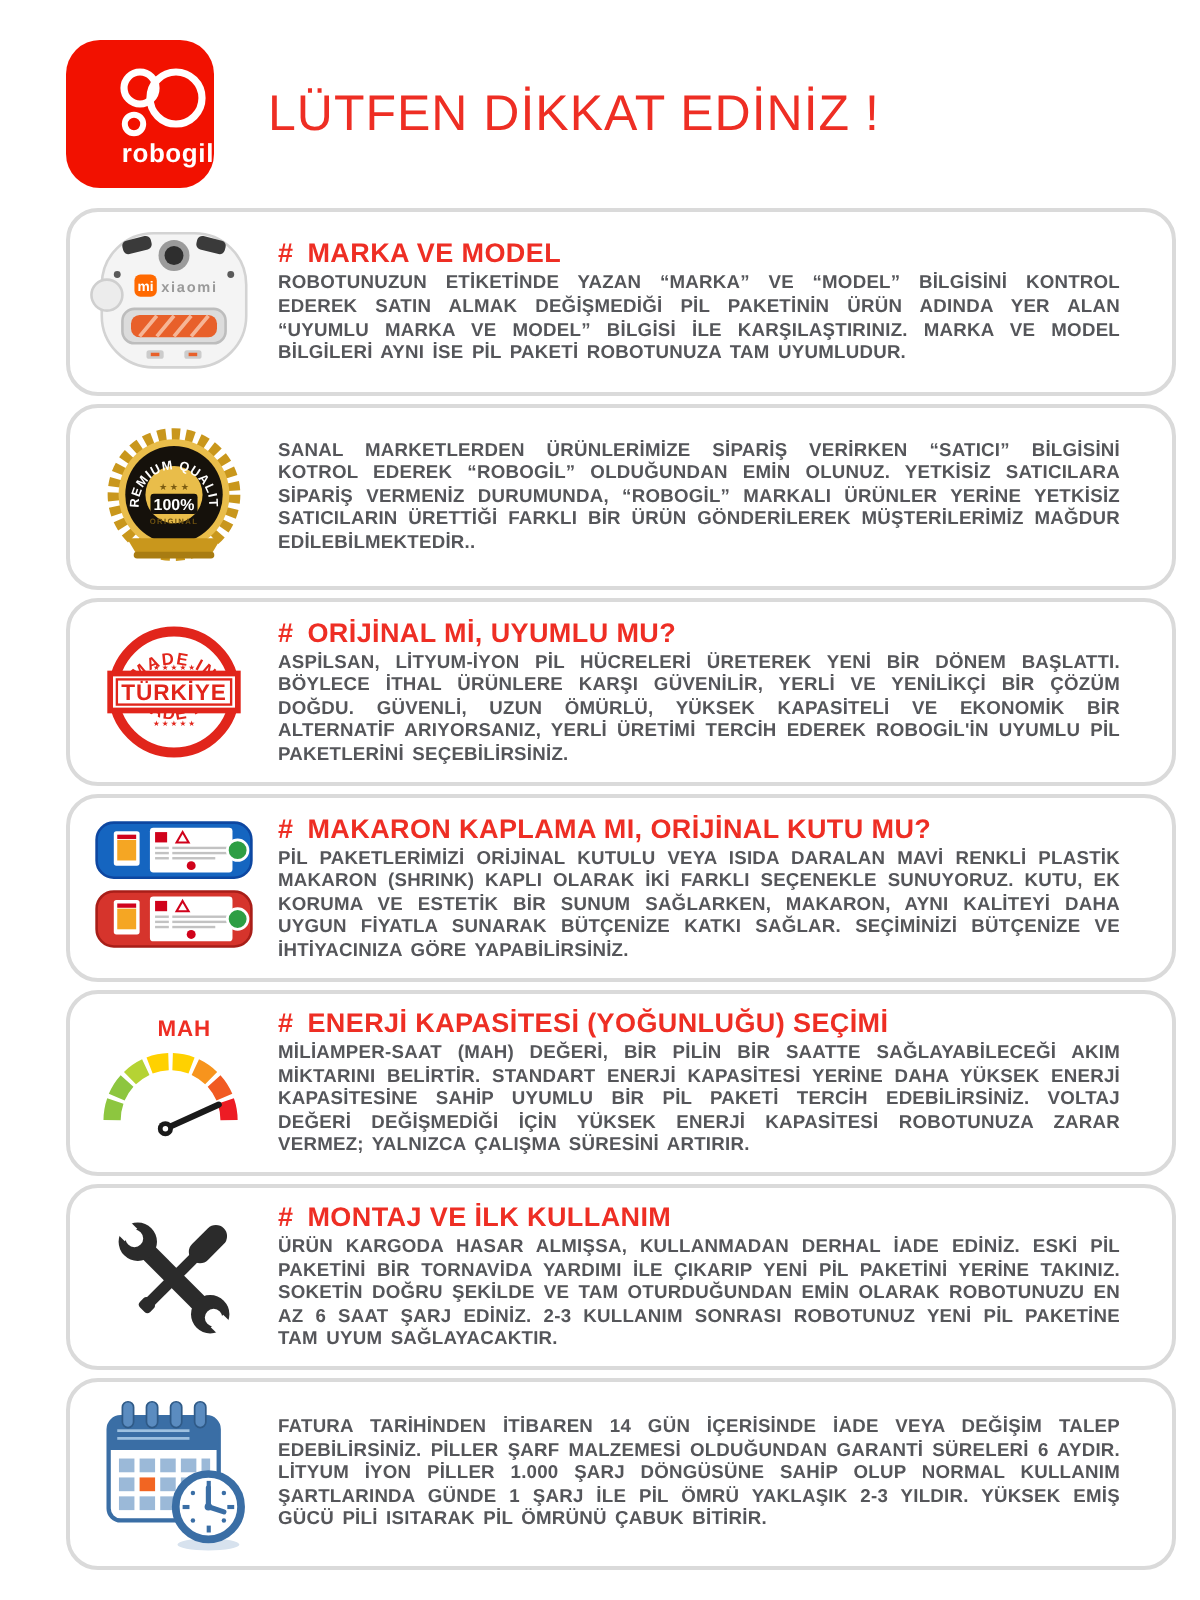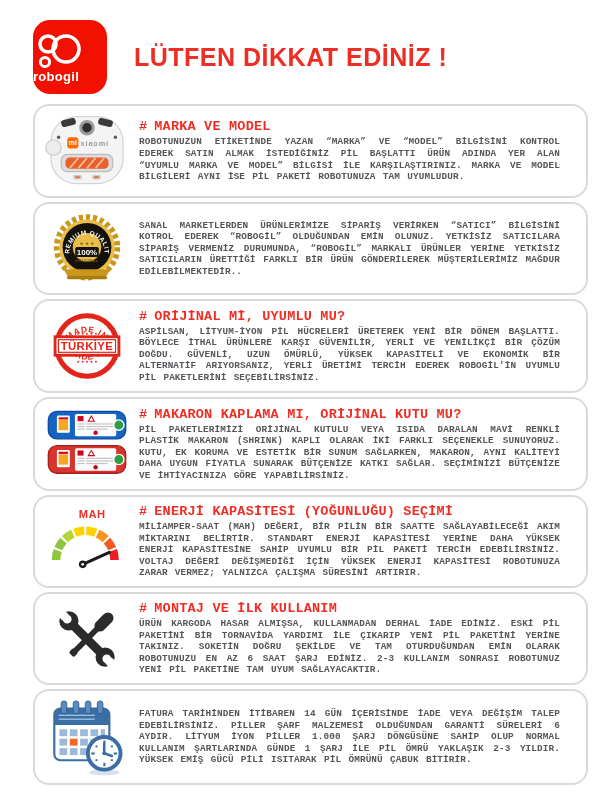--- a/index.html
+++ b/index.html
@@ -3,30 +3,30 @@
 <meta charset="utf-8">
 <style>
   * { margin:0; padding:0; box-sizing:border-box; }
   html,body { width:600px; height:800px; background:#ffffff; overflow:hidden;
               font-family:"Liberation Sans", sans-serif; }
   .page { width:600px; height:800px; padding:20px 12px 8px 33px; }
 
   
   .header { display:flex; align-items:center; margin-bottom:10px; }
   .logo { width:74px; height:74px; background:#f21100; border-radius:17px;
-          display:flex; flex-direction:column; align-items:flex-start; justify-content:center; flex:0 0 auto; }
+          display:flex; flex-direction:column; align-items:flex-end; justify-content:center; flex:0 0 auto; }
   .logo svg { display:block; }
   .logo-text { color:#ffffff; font-size:13px; font-weight:600; letter-spacing:.3px; margin-top:-2px; }
-  .title { color:#ee2e24; font-size:25px; font-weight:700; letter-spacing:.5px; margin-left:27px; }
+  .title { color:#ee2e24; font-size:25px; font-weight:400; letter-spacing:.5px; margin-left:27px; }
 
   
   .card { width:555px; border:2.5px solid #dadada; border-radius:16px; background:#fff;
           display:flex; align-items:center; margin-bottom:4px; min-height:93px; padding:5px 0; }
   .icon-zone { flex:0 0 104px; display:flex; align-items:center; justify-content:center; }
-  .content { flex:1; padding-right:26px;font-family:Liberation Mono, monospace; }
+  .content { flex:1; padding-right:26px; }
   .heading { color:#ee2e24; font-size:13.5px; font-weight:800; letter-spacing:.2px; margin-bottom:2px; }
   .heading .hash { margin-right:7px; }
   .body-text { color:#55565a; font-size:9.35px; font-weight:700; line-height:1.24;
                text-align:justify; letter-spacing:.12px; word-spacing:1.5px; }
   svg text { font-family:"Liberation Sans", sans-serif; }
 </style>
 </head>
 <body>
 
 <div class="page">
@@ -61,21 +61,21 @@
         <rect x="25" y="53.5" width="50" height="13" rx="5" fill="#e8602a"></rect>
         <path d="M30 66 L40 54 M40 66 L50 54 M50 66 L60 54 M60 66 L70 54" stroke="#f6b596" stroke-width="2.2"></path>
         <rect x="34" y="74" width="10" height="5" rx="1.5" fill="#cccccc"></rect>
         <rect x="56" y="74" width="10" height="5" rx="1.5" fill="#cccccc"></rect>
         <rect x="36.5" y="75.5" width="5" height="2" fill="#e8602a"></rect>
         <rect x="58.5" y="75.5" width="5" height="2" fill="#e8602a"></rect>
       </svg>
     </div>
     <div class="content">
       <div class="heading"><span class="hash">#</span><span>MARKA VE MODEL</span></div>
-      <div class="body-text">ROBOTUNUZUN ETİKETİNDE YAZAN “MARKA” VE “MODEL” BİLGİSİNİ KONTROL EDEREK SATIN ALMAK İSTEDİĞİNİZ PİL BAŞLATTI ÜRÜN ADINDA YER ALAN “UYUMLU MARKA VE MODEL” BİLGİSİ İLE KARŞILAŞTIRINIZ. MARKA VE MODEL BİLGİLERİ AYNI İSE PİL PAKETİ ROBOTUNUZA TAM UYUMLUDUR.</div>
+      <div class="body-text">ROBOTUNUZUN ETİKETİNDE YAZAN “MARKA” VE “MODEL” BİLGİSİNİ KONTROL EDEREK SATIN ALMAK DEĞİŞMEDİĞİ PİL PAKETİNİN ÜRÜN ADINDA YER ALAN “UYUMLU MARKA VE MODEL” BİLGİSİ İLE KARŞILAŞTIRINIZ. MARKA VE MODEL BİLGİLERİ AYNI İSE PİL PAKETİ ROBOTUNUZA TAM UYUMLUDUR.</div>
     </div>
   </div>
 
   <div class="card">
     <div class="icon-zone">
       <svg width="84" height="78" viewBox="0 0 100 92">
         <circle cx="50" cy="44" r="36" fill="none" stroke="#c9971c" stroke-width="7" stroke-dasharray="5 3.4"></circle>
         <circle cx="50" cy="44" r="33" fill="#e9bd4a"></circle>
         <circle cx="50" cy="44" r="29" fill="#15110b"></circle>
         <circle cx="50" cy="44" r="17" fill="#e9bd4a"></circle>

